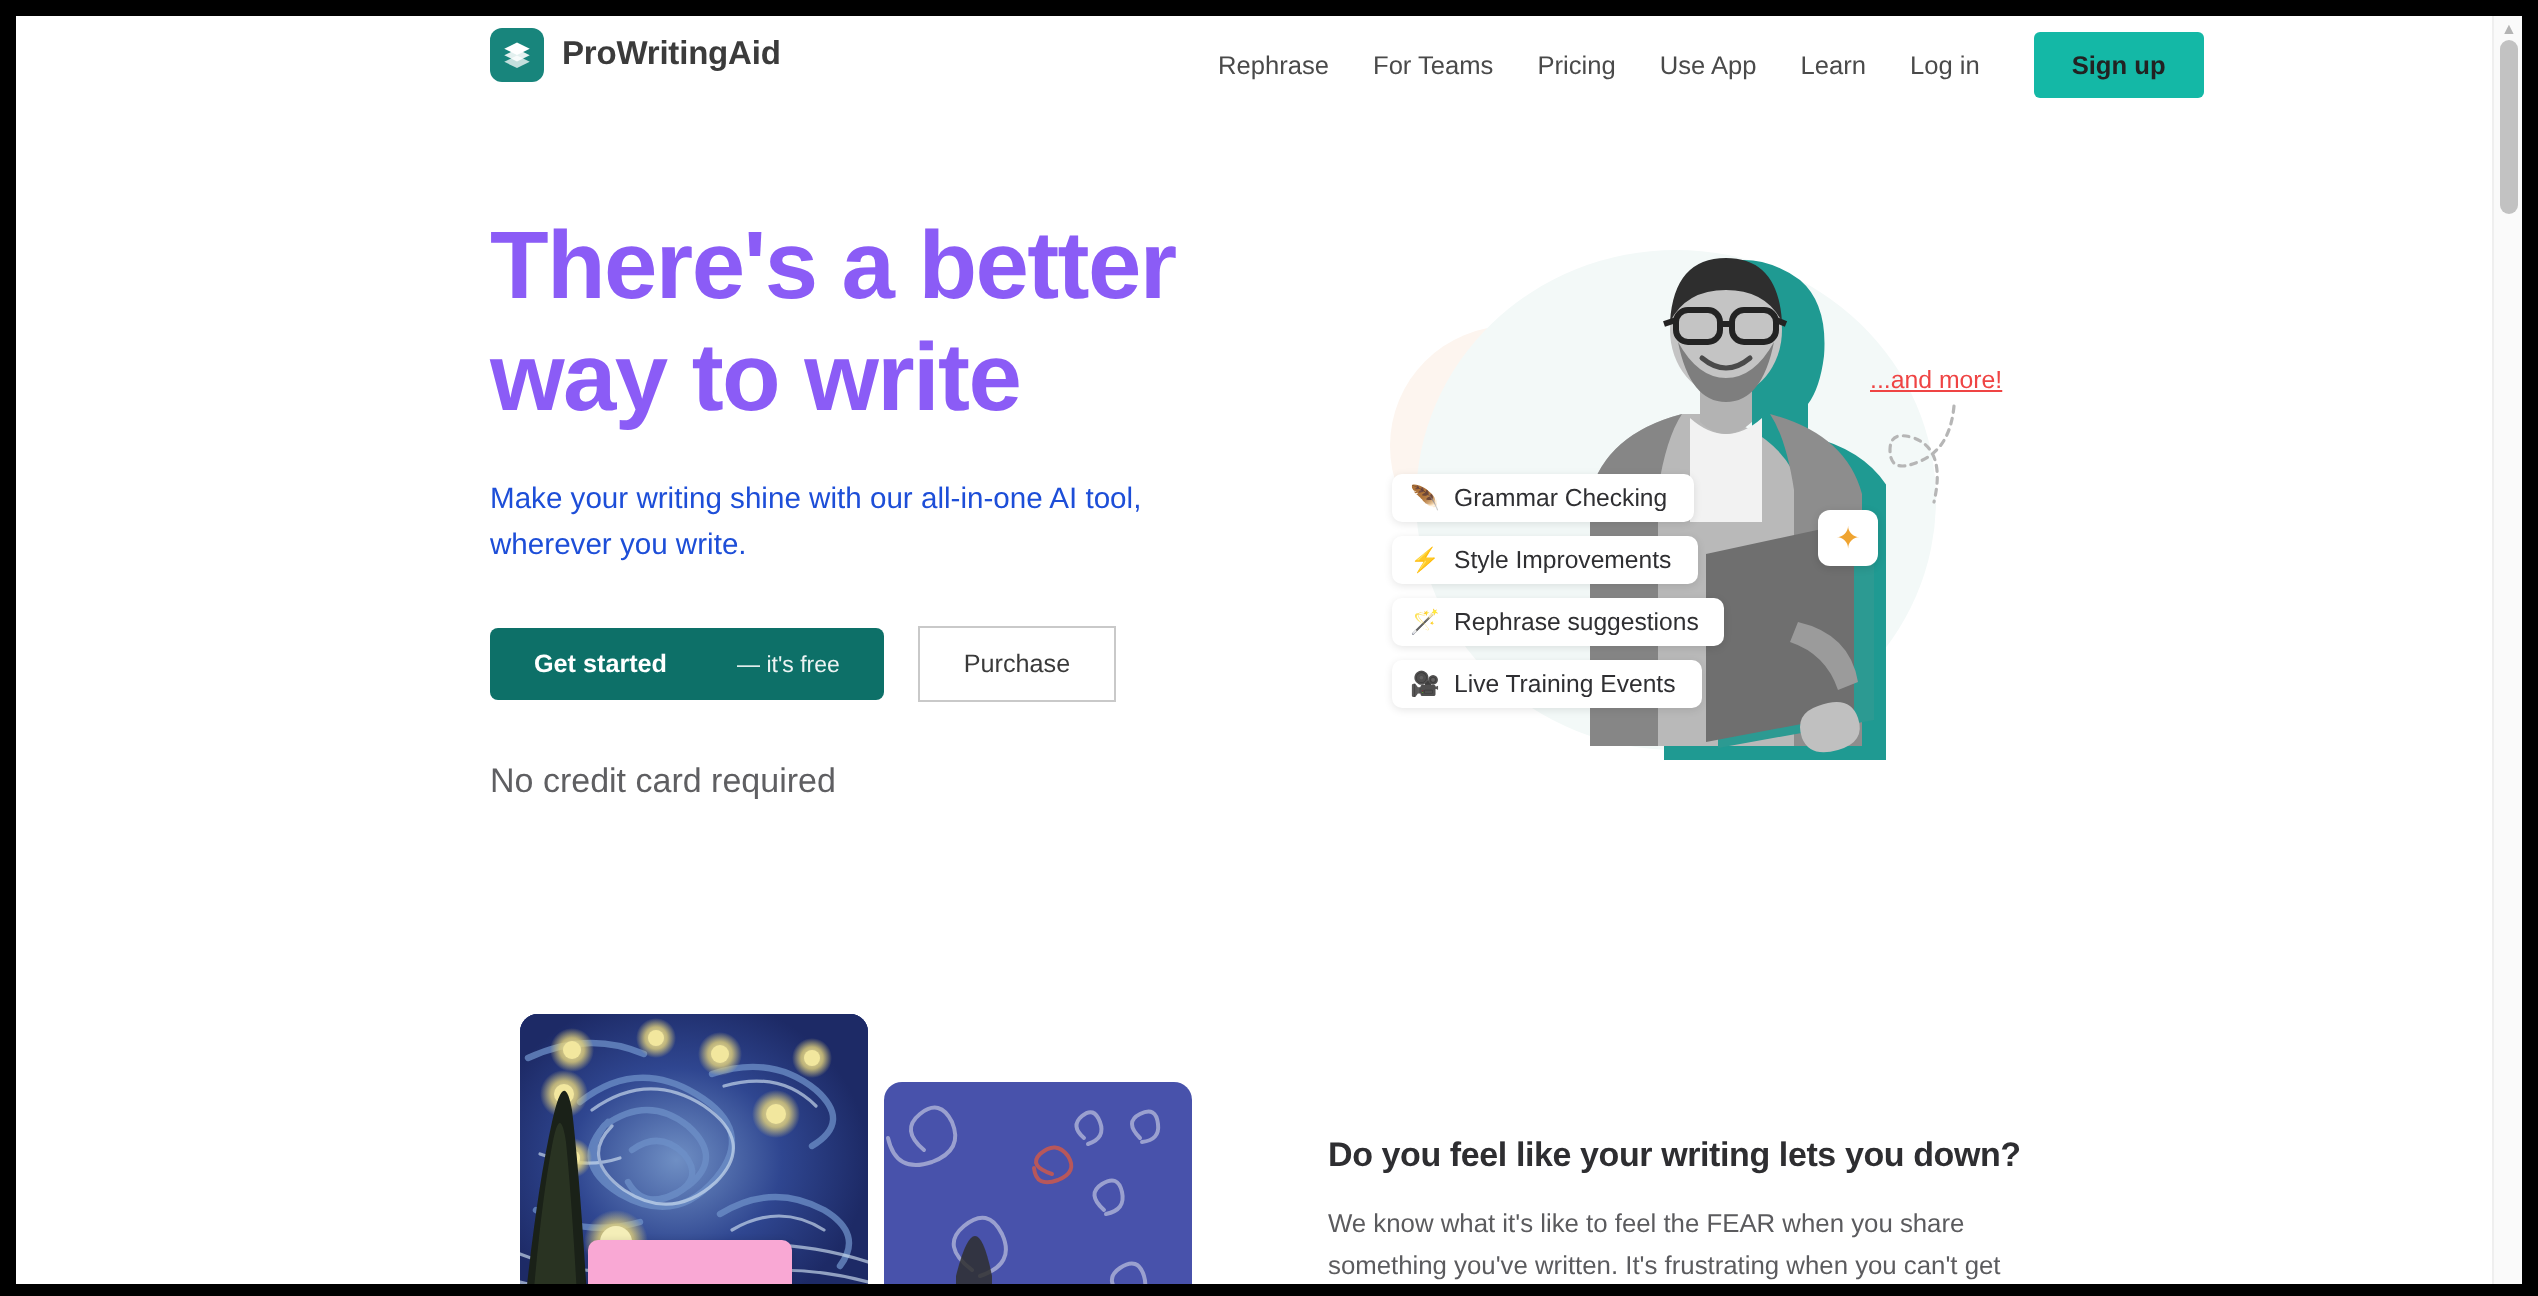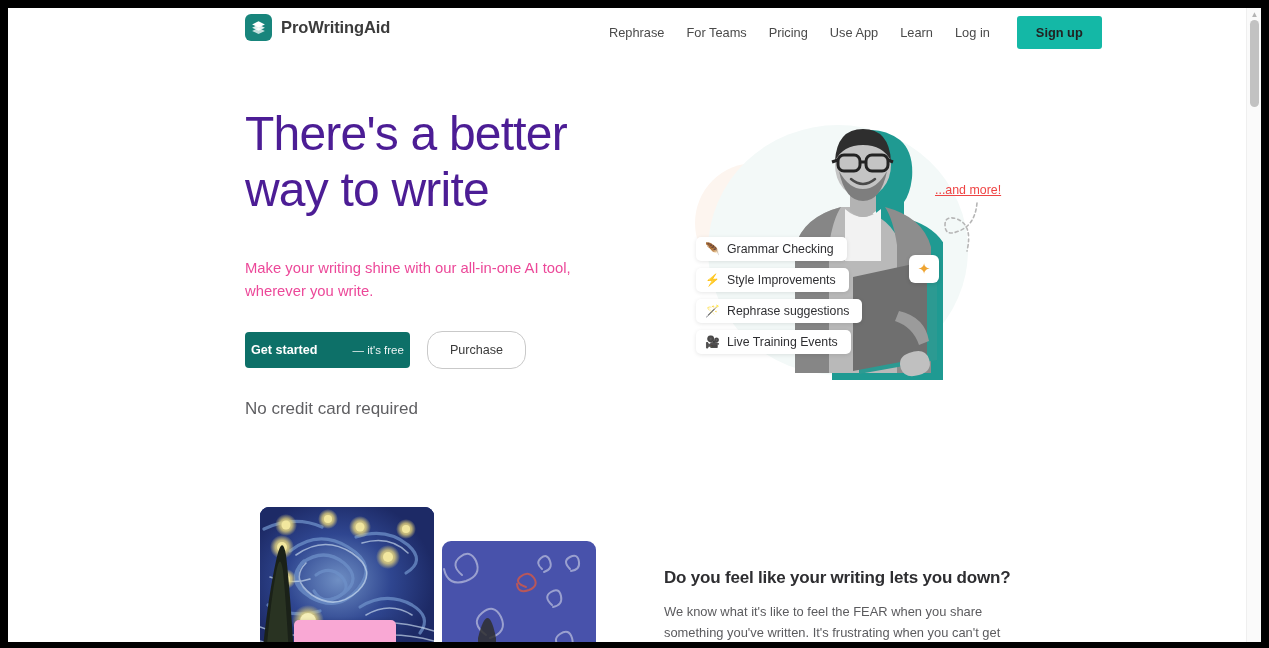--- a/index.html
+++ b/index.html
@@ -110,52 +110,52 @@
     padding: 9px 19px;
     cursor: pointer;
     font-family: "Liberation Sans", sans-serif;
   }
 
   
   #hero-copy { position: absolute; left: 237px; top: 98px; width: 400px; }
   #hero-title {
     font-size: 48px;
     line-height: 1.16;
-    font-weight: normal;
-    color: #4c1d95;
+    font-weight: bold;
+    color: #8b5cf6;
     letter-spacing: -0.8px;
   }
   #hero-sub {
-    margin-top: 40px;
+    margin-top: 22px;
     font-size: 14.8px;
     line-height: 1.55;
-    color: #ec4899;
+    color: #1d4ed8;
     width: 330px;
   }
   #hero-actions {
     margin-top: 28px;
     display: flex; align-items: center; gap: 17px;
   }
   #get-started-button {
     background: #0d7068;
     border: none;
     border-radius: 4px;
     color: #ffffff;
-    padding: 11px 6px;
+    padding: 11px 22px;
     font-size: 12.6px;
     cursor: pointer;
     display: inline-flex; align-items: baseline; gap: 7px;
     font-family: "Liberation Sans", sans-serif;
   }
   #get-started-label { font-weight: bold; }
   #get-started-note { font-weight: normal; font-size: 11.5px; opacity: .92; margin-left: 28px; }
   #purchase-button {
     background: #ffffff;
     border: 1px solid #c9c9c9;
-    border-radius: 15px;
+    border-radius: 0;
     color: #3a3a3a;
     padding: 11px 22px;
     font-size: 12.6px;
     cursor: pointer;
     font-family: "Liberation Sans", sans-serif;
   }
   #hero-note {
     margin-top: 30px;
     font-size: 17px;
     color: #5f5f62;

